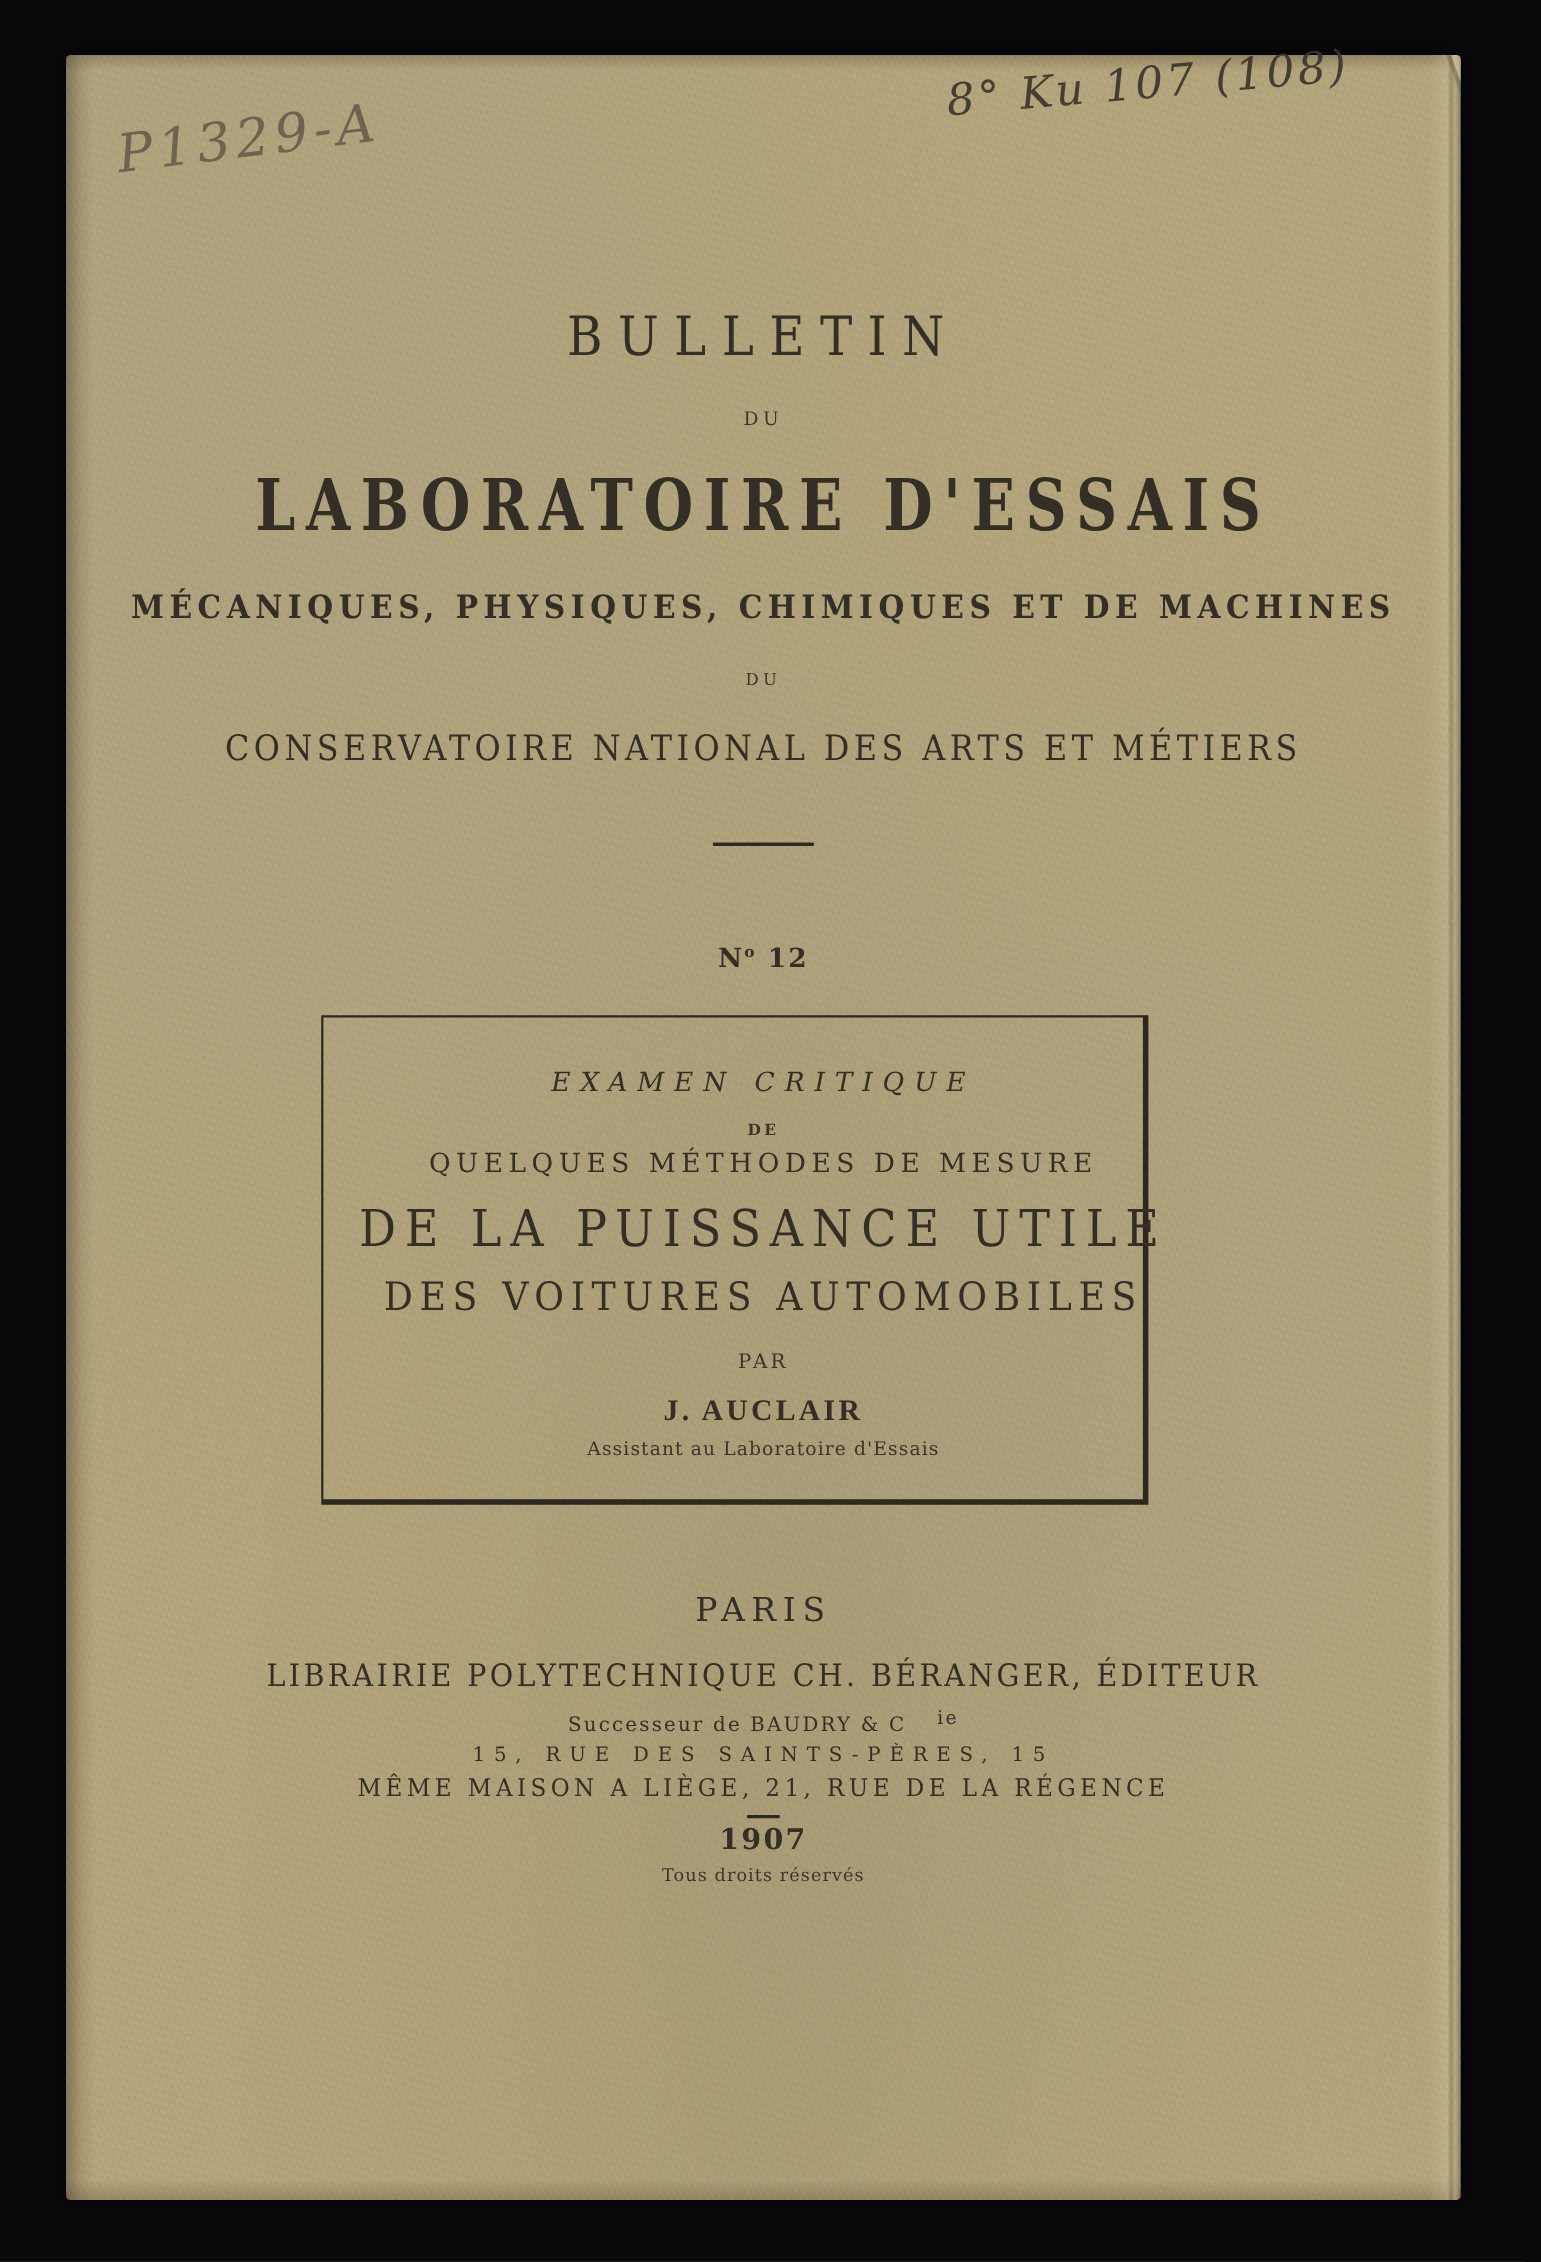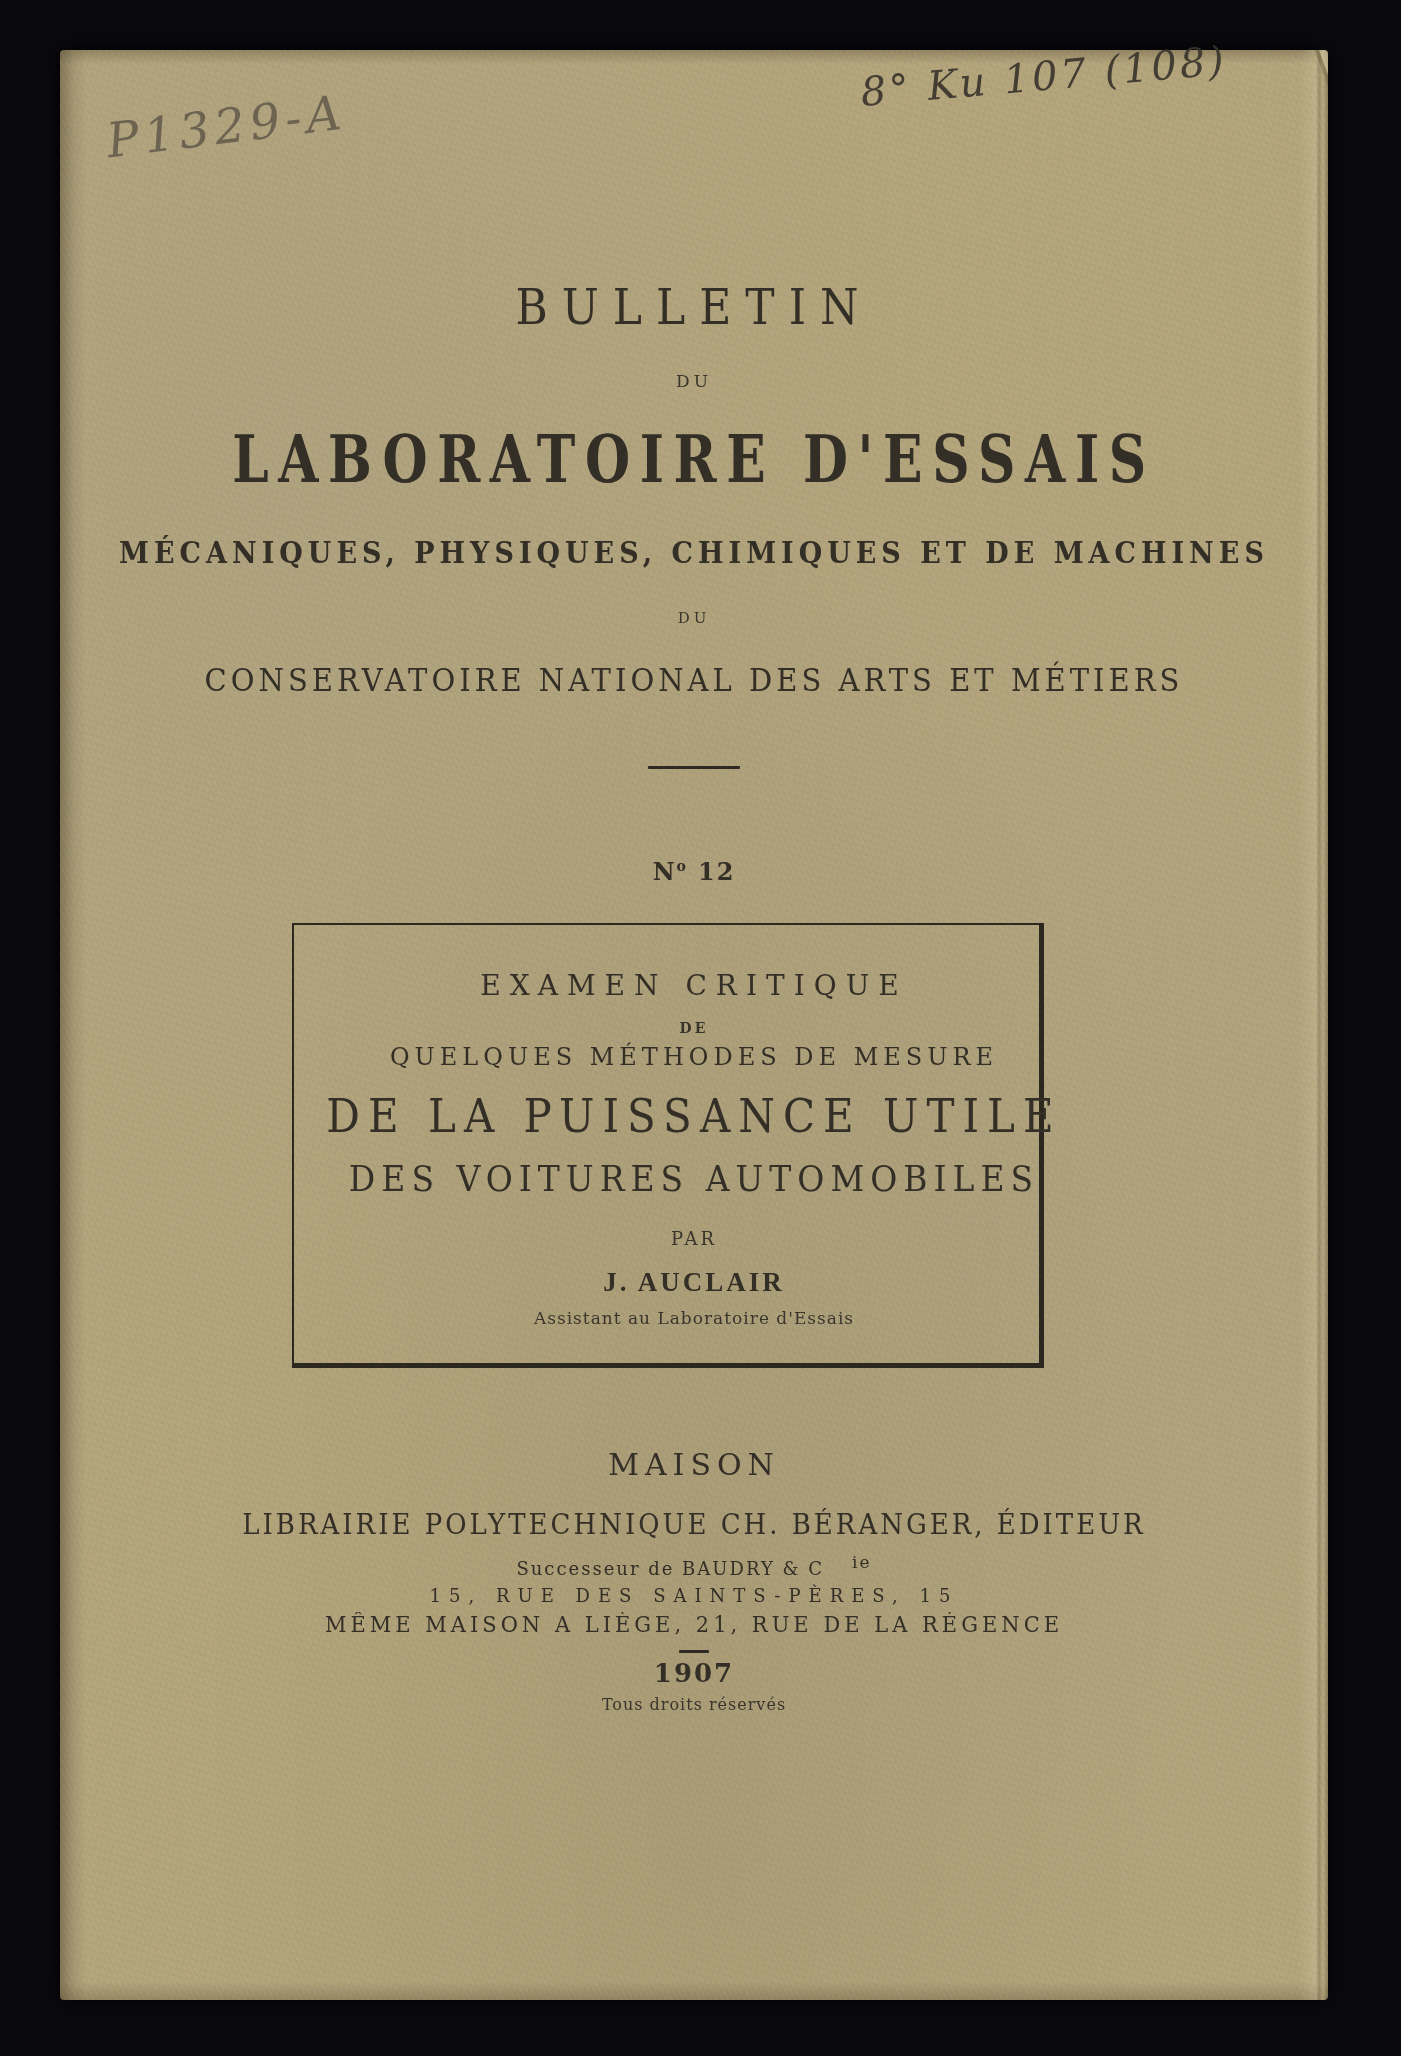--- a/index.html
+++ b/index.html
@@ -29,21 +29,21 @@
   .t-bulletin{font-size:44px;letter-spacing:14px;transform:scale(1,1.12);}
   .t-small-du{font-size:17px;letter-spacing:4px;color:#3a352c;}
   .t-laboratoire{font-size:54px;font-weight:bold;letter-spacing:10px;transform:scale(0.96,1.2);}
   .t-mecaniques{font-size:27px;font-weight:bold;letter-spacing:5px;transform:scale(1,1.08);}
   .t-conservatoire{font-size:29px;letter-spacing:4px;transform:scale(1,1.1);}
   .t-issue{font-size:24px;font-weight:bold;letter-spacing:2px;}
   .t-issue sup{font-size:14px;}
   .t-issue .num{margin-left:10px;}
   .title-box{position:absolute;left:232px;top:873px;width:752px;height:445px;
     border-style:solid;border-color:#2c2820;border-width:2px 5px 5px 2px;box-sizing:border-box;}
-  .t-examen{font-size:28px;letter-spacing:9px;}
+  .t-examen{font-size:24px;letter-spacing:9px;font-style:italic;}
   .t-de{font-size:14px;letter-spacing:3px;color:#3a352c;font-weight:bold;}
   .t-quelques{font-size:24px;letter-spacing:5px;}
   .t-puissance{font-size:42px;letter-spacing:8px;transform:scale(1,1.1);}
   .t-voitures{font-size:33px;letter-spacing:6px;transform:scale(1,1.08);}
   .t-par{font-size:18px;letter-spacing:3px;color:#3a352c;}
   .t-auclair{font-family:Liberation Serif, serif;font-size:27px;font-weight:bold;letter-spacing:3px;}
   .t-assistant{font-size:17px;letter-spacing:1px;color:#3a352c;}
   .t-paris{font-size:30px;letter-spacing:6px;}
   .t-librairie{font-size:26px;letter-spacing:3px;transform:scale(1,1.08);}
   .t-successeur{font-size:18px;letter-spacing:2px;}
@@ -82,21 +82,21 @@
     <div class="title-box"></div>
     <div class="line t-examen" style="top:922px">EXAMEN CRITIQUE</div>
     <div class="line t-de" style="top:971px">DE</div>
     <div class="line t-quelques" style="top:995px">QUELQUES MÉTHODES DE MESURE</div>
     <div class="line t-puissance" style="top:1046px">DE LA PUISSANCE UTILE</div>
     <div class="line t-voitures" style="top:1112px">DES VOITURES AUTOMOBILES</div>
     <div class="line t-par" style="top:1180px">PAR</div>
     <div class="line t-auclair" style="top:1219px">J. AUCLAIR</div>
     <div class="line t-assistant" style="top:1260px">Assistant au Laboratoire d'Essais</div>
 
-    <div class="line t-paris" style="top:1400px">MAISON</div>
+    <div class="line t-paris" style="top:1400px">PARIS</div>
     <div class="line t-librairie" style="top:1461px">LIBRAIRIE POLYTECHNIQUE CH. BÉRANGER, ÉDITEUR</div>
     <div class="line t-successeur" style="top:1504px"><span>Successeur de BAUDRY &amp; C</span><sup>ie</sup></div>
     <div class="line t-address1" style="top:1537px">15, RUE DES SAINTS-PÈRES, 15</div>
     <div class="line t-address2" style="top:1565px">MÊME MAISON A LIÈGE, 21, RUE DE LA RÉGENCE</div>
     <div class="rule" style="top:1600px;width:30px;height:3px"></div>
     <div class="line t-year" style="top:1610px">1907</div>
     <div class="line t-rights" style="top:1647px">Tous droits réservés</div>
   </div>
 </div>
 

